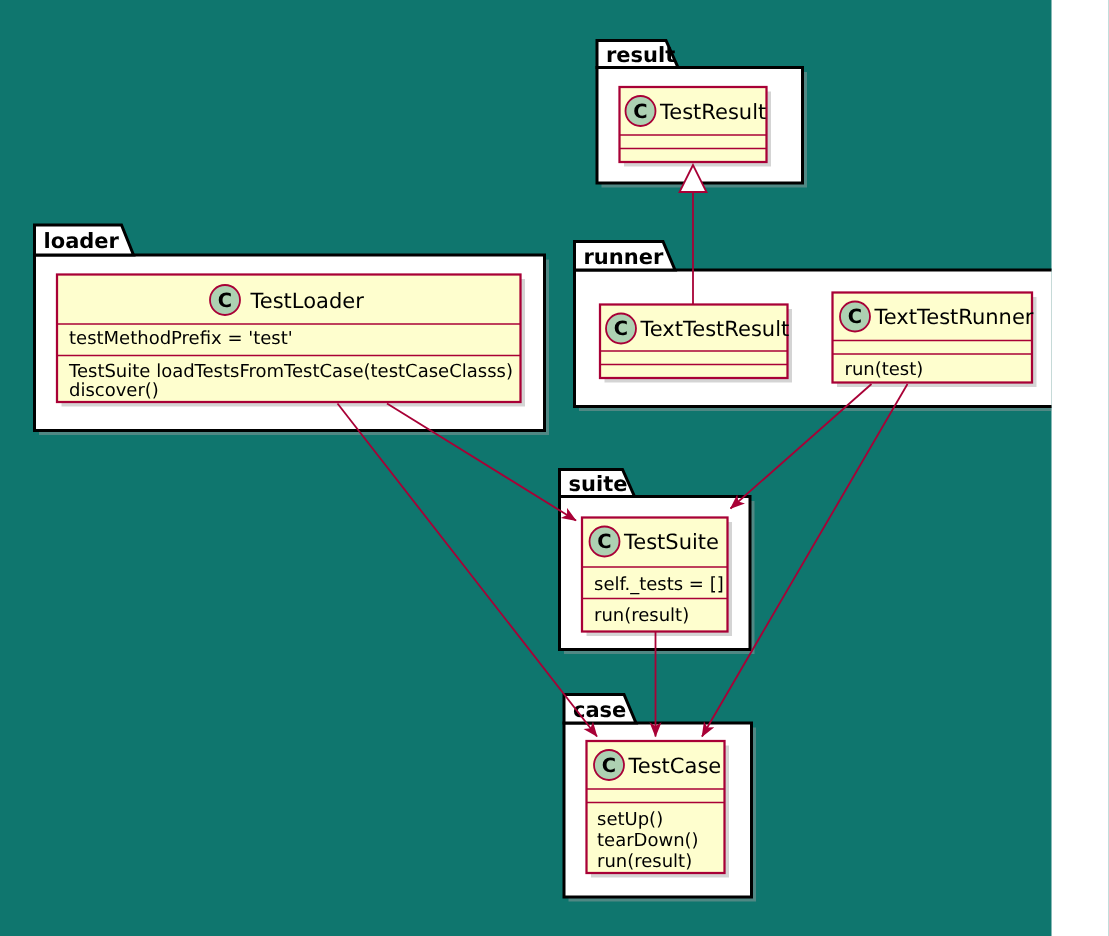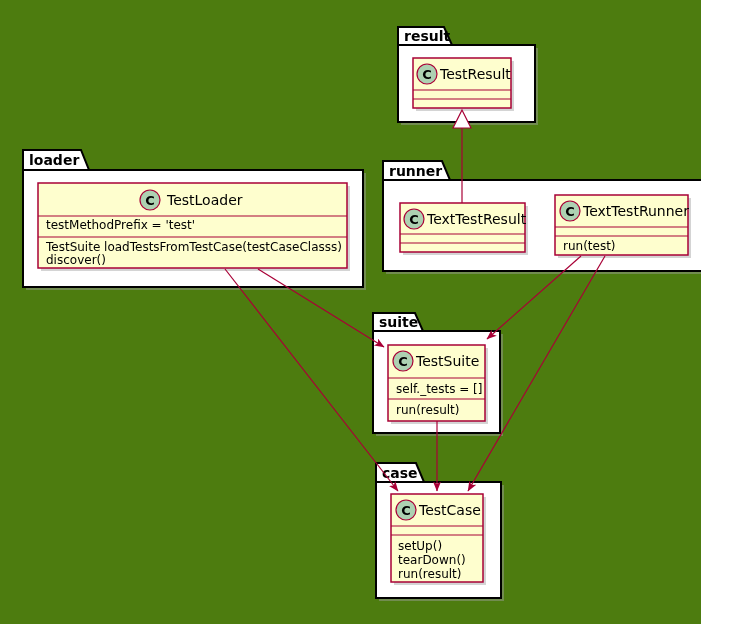--- a/index.html
+++ b/index.html
@@ -1,20 +1,20 @@
 <!DOCTYPE html>
 <html><head>
 <meta charset="utf-8">
 <style>
   html, body { margin: 0; padding: 0; background: #ffffff; }
   #canvas {
     position: relative;
     width: 701px;
     height: 624px;
-    background: #4d7c0f;
+    background: #0f766e;
     font-family: "DejaVu Sans", sans-serif;
     overflow: hidden;
   }
   svg text {
     font-family: "DejaVu Sans", sans-serif;
     fill: #000000;
   }
   .pkg-body { fill: #ffffff; stroke: #000000; stroke-width: 2; }
   .pkg-tab  { fill: #ffffff; stroke: #000000; stroke-width: 2; }
   .pkg-label { font-size: 14px; font-weight: bold; }

